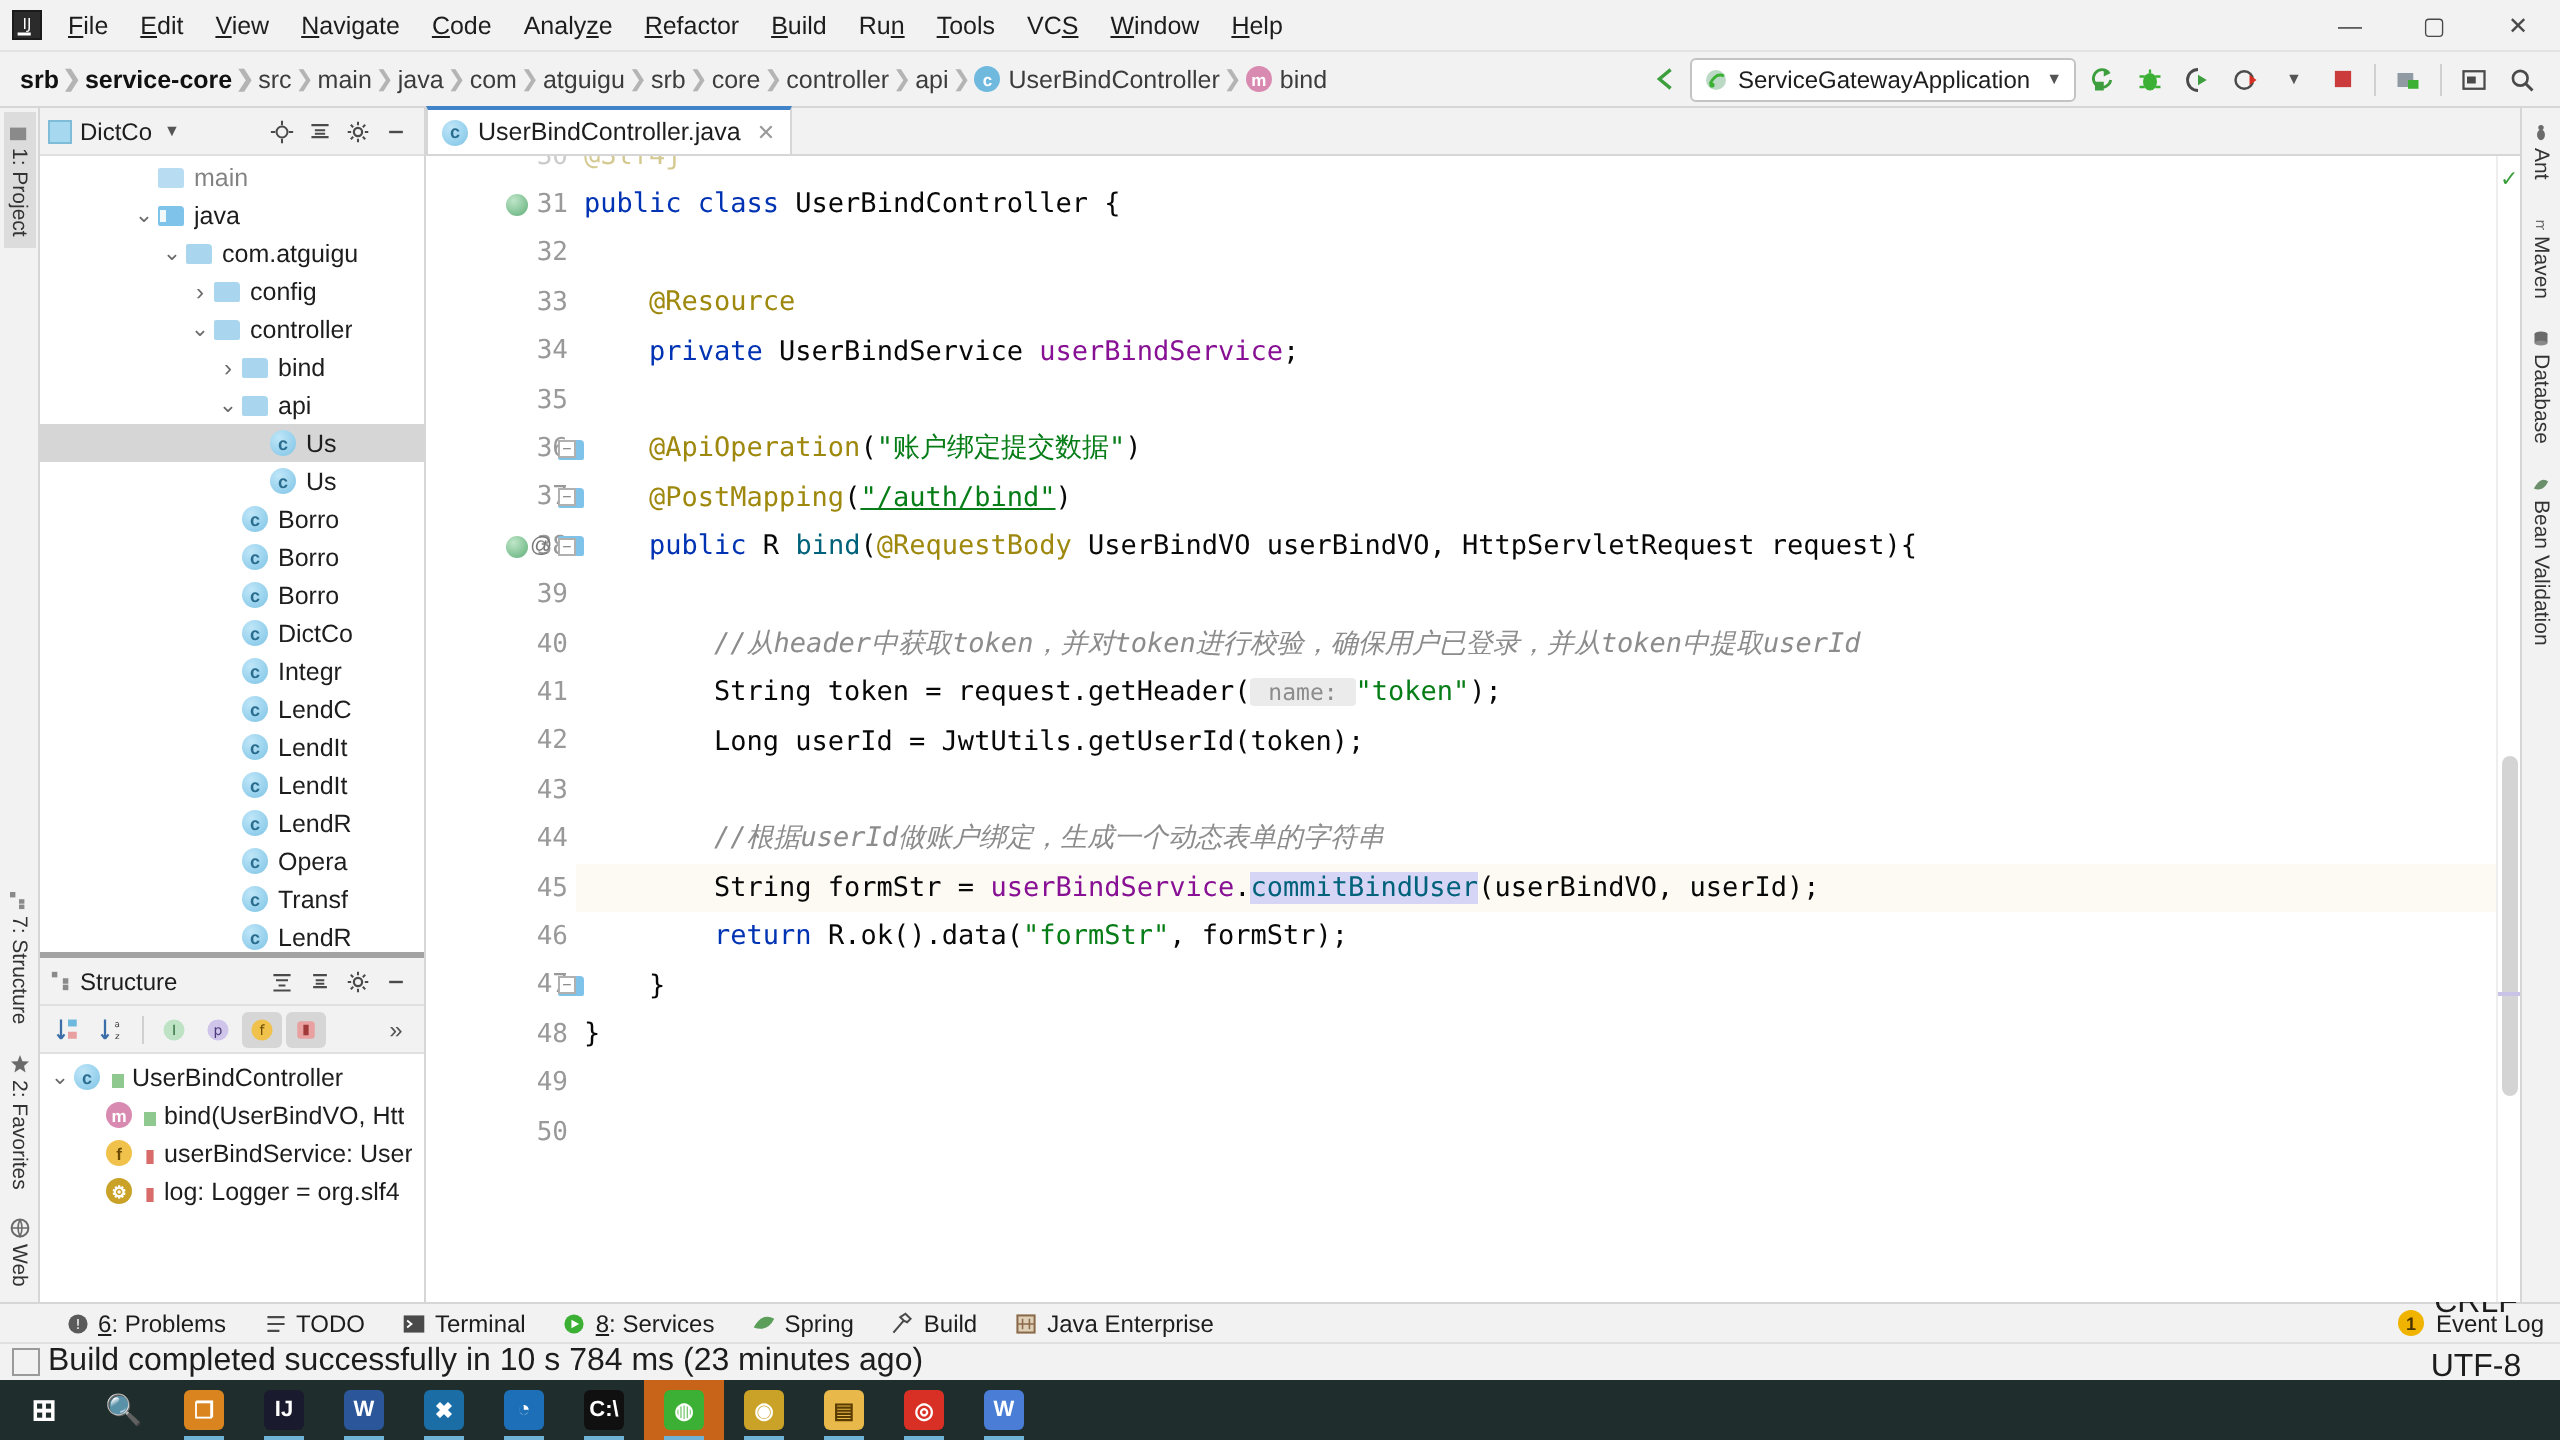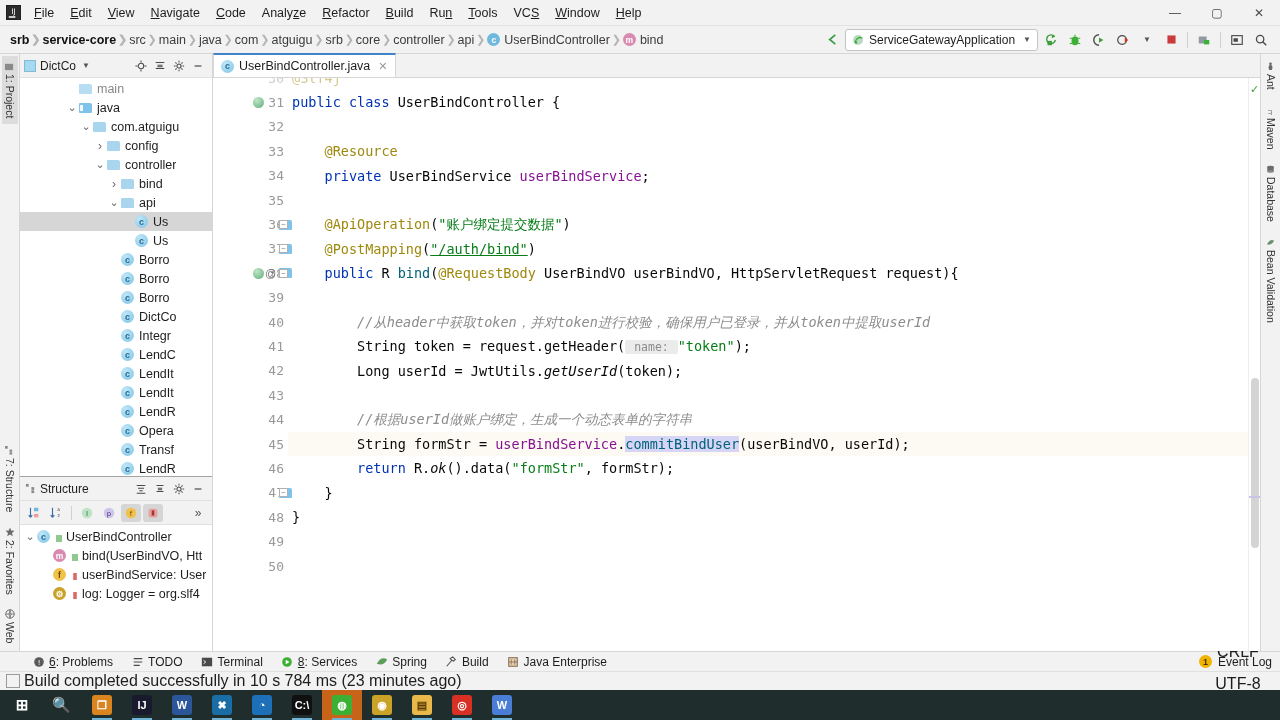--- a/index.html
+++ b/index.html
@@ -61,21 +61,21 @@
   .trow.sel { background:#d6d6d6; }
   .arrow { width:12px; text-align:center; color:#6b6b6b; font-size:8px; flex:0 0 12px; }
   .arrow.none { visibility:hidden; }
   .nicon { width:15px; height:15px; flex:0 0 15px; margin-right:4px; display:inline-flex; align-items:center; justify-content:center; }
   .fold { width:13px; height:10px; background:#7fc3ea; border-radius:1px 2px 1px 1px; position:relative; }
   .fold.src::after { content:""; position:absolute; left:1px; top:2px; width:3px; height:6px; background:#fff; opacity:.9; }
   .fold.pkg { background:#a9d6ee; }
   .cls { width:13px; height:13px; border-radius:50%; background:radial-gradient(circle at 35% 30%, #bfe6f8, #7ec4e6); color:#2b6d8f; font-size:9px; font-weight:bold; display:flex; align-items:center; justify-content:center; }
   .tname { overflow:hidden; text-overflow:clip; }
 
-  .struct-wrap { height:175px; display:flex; flex-direction:column; border-top:1px solid #a3a3a3; }
+  .struct-wrap { height:175px; display:flex; flex-direction:column; border-top:3px solid #a3a3a3; }
   .struct-toolbar { height:24px; background:#f2f2f2; display:flex; align-items:center; gap:2px; padding:0 4px; border-bottom:1px solid #e0e0e0; }
   .sb { width:20px; height:18px; display:flex; align-items:center; justify-content:center; font-size:11px; color:#3b3b3b; border-radius:3px; }
   .sb.on { background:#d6d6d6; }
   .sb-sep { width:1px; height:14px; background:#d0d0d0; margin:0 3px; }
   .struct-tree { flex:1; background:#fff; padding-top:2px; overflow:hidden; }
   .mico { width:13px; height:13px; border-radius:50%; display:flex; align-items:center; justify-content:center; font-size:8.5px; font-weight:bold; color:#fff; }
   .mi-m { background:#d98ab0; }
   .mi-f { background:#f0c14b; color:#6b4b00; }
   .mi-l { background:#c9a227; color:#fff; }
   .vis { width:8px; height:10px; margin-right:3px; display:inline-block; }
@@ -99,21 +99,21 @@
 
   .code { flex:1; position:relative; font-family:"DejaVu Sans Mono", monospace; font-size:13.5px; line-height:24.4px; color:#080808; white-space:pre; overflow:hidden; }
   .cline { height:24.4px; padding-left:4px; position:relative; }
   .cline.hl { background:#fcfaf2; }
   .kw { color:#0033b3; font-weight:normal; }
   .anno { color:#9e880d; }
   .str { color:#067d17; }
   .cmt { color:#8c8c8c; font-style:italic; }
   .fld { color:#871094; }
   .mtd { color:#00627a; }
-  .ital { font-style:italic; }
+  .ital { }
   .ulink { text-decoration:underline; }
   .hint { background:#ebebeb; color:#8c8c8c; font-size:11.5px; padding:0 2px; border-radius:2px; }
   .usehl { background:#d7d5f5; }
 
   
   .markerbar { width:12px; flex:0 0 12px; background:#fff; border-left:1px solid #eee; position:relative; }
   .m-check { position:absolute; top:5px; left:1px; color:#3c9e3c; font-size:11px; }
   .m-thumb { position:absolute; left:2px; width:8px; background:#d4d4d4; border-radius:4px; }
   .m-stripe { position:absolute; left:0; width:12px; height:2px; }
 

